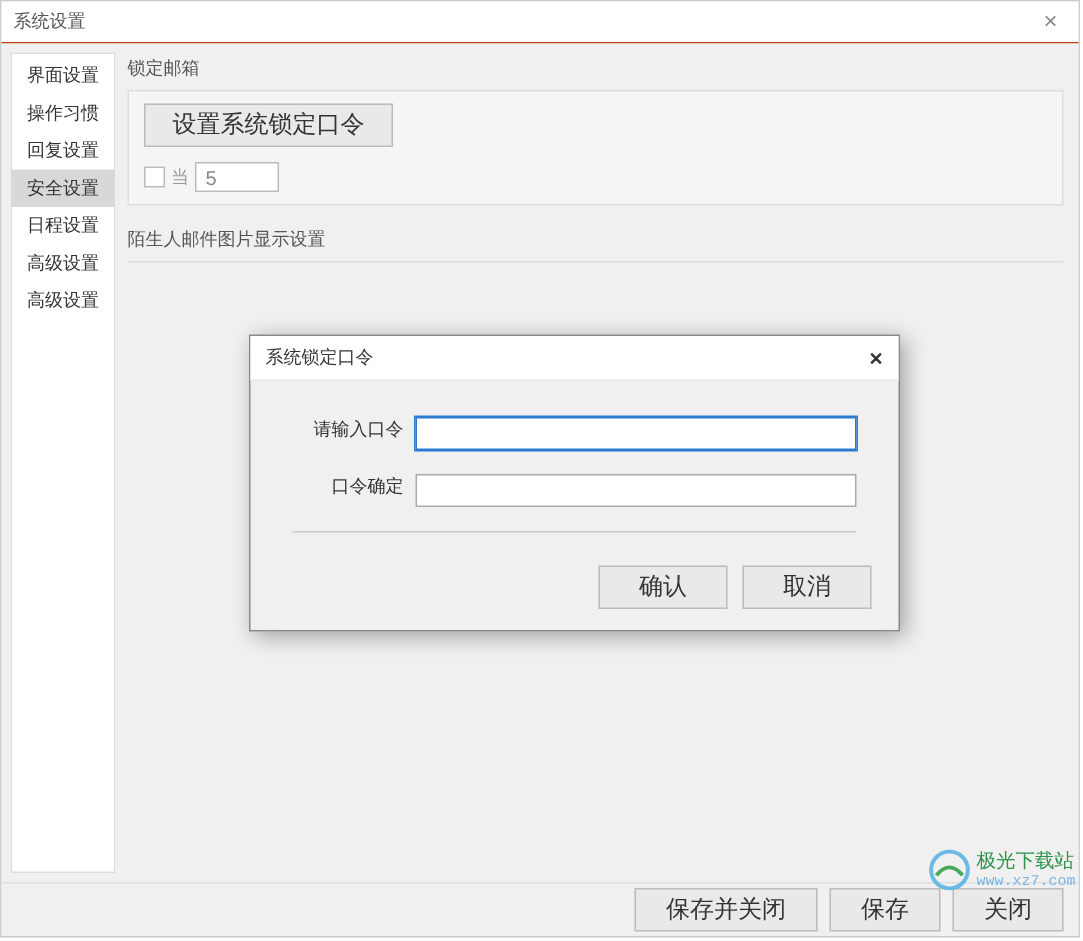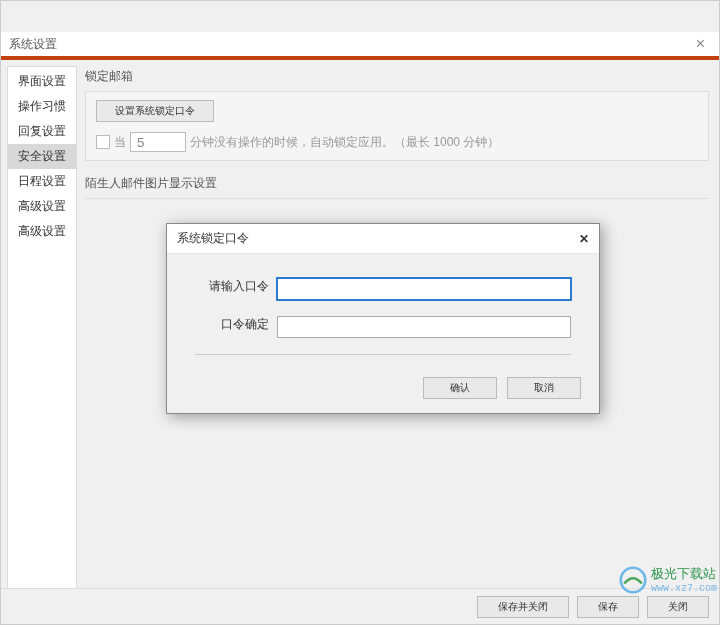--- a/index.html
+++ b/index.html
@@ -15,26 +15,25 @@
 .window {
   width: 720px;
   height: 625px;
   border: 1px solid #ccc;
   background: #f0f0f0;
   position: relative;
 }
 .titlebar {
   height: 28px;
   background: #fff;
-  border-bottom: 4px solid #c2410c;
+  border-bottom: 1px solid #c2410c;
   display: flex;
   align-items: center;
   padding: 0 8px;
   justify-content: space-between;
-  margin-top: 31px;
 }
 .titlebar-title { color: #555; font-size: 12px; }
 .close-x { font-size: 16px; color: #888; cursor: pointer; padding: 0 6px; }
 .body {
   display: flex;
   height: calc(100% - 28px - 36px);
   background: #f0f0f0;
 }
 .sidebar {
   width: 70px;
@@ -61,21 +60,21 @@
   border: 1px solid #ddd;
   background: #f5f5f5;
   padding: 8px 10px;
   margin-bottom: 14px;
 }
 .btn {
   background: #e9e9e9;
   border: 1px solid #bbb;
   padding: 3px 18px;
   cursor: pointer;
-  font-size: 10px;
+  font-size: 16px;
   color: #333;
 }
 .lock-row {
   display: flex;
   align-items: center;
   gap: 4px;
   margin-top: 10px;
 }
 .checkbox {
   width: 14px;
@@ -228,21 +227,20 @@
     </div>
 
     <div class="main">
       <div class="group-label">锁定邮箱</div>
       <div class="group-box">
         <button class="btn">设置系统锁定口令</button>
         <div class="lock-row">
           <span class="checkbox"></span>
           <span class="lock-text">当</span>
           <input class="minute-input" value="5" style="">
-          <span class="lock-text">分钟没有操作的时候，自动锁定应用。（最长 1000 分钟）</span>
         </div>
       </div>
 
       <div class="group-label">陌生人邮件图片显示设置</div>
       <div style="border-top:1px solid #ddd;margin-top:4px;"></div>
     </div>
   </div>
 
   <div class="footer">
     <button class="btn">保存并关闭</button>

